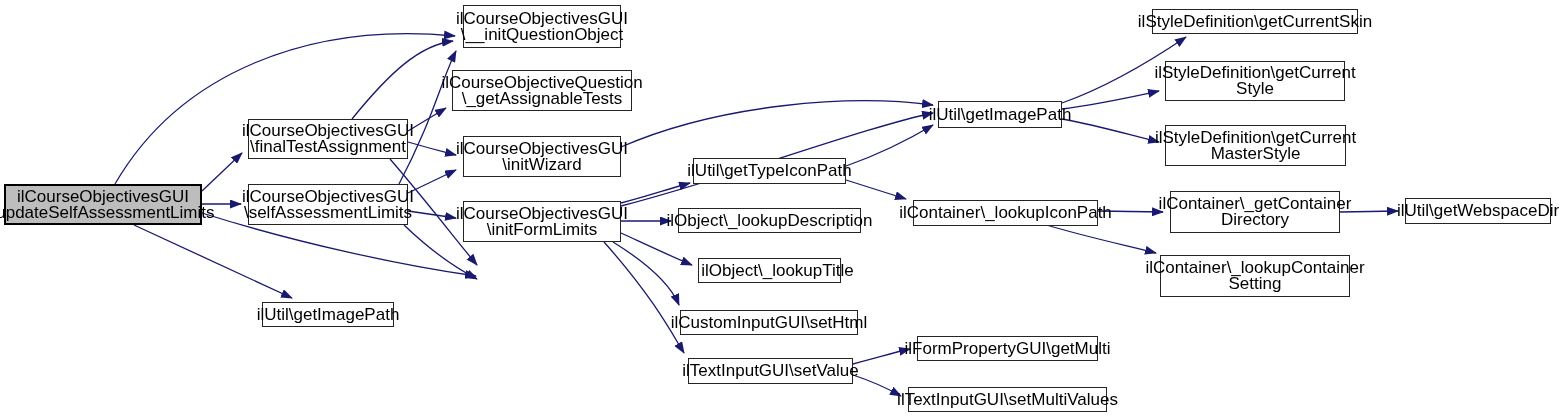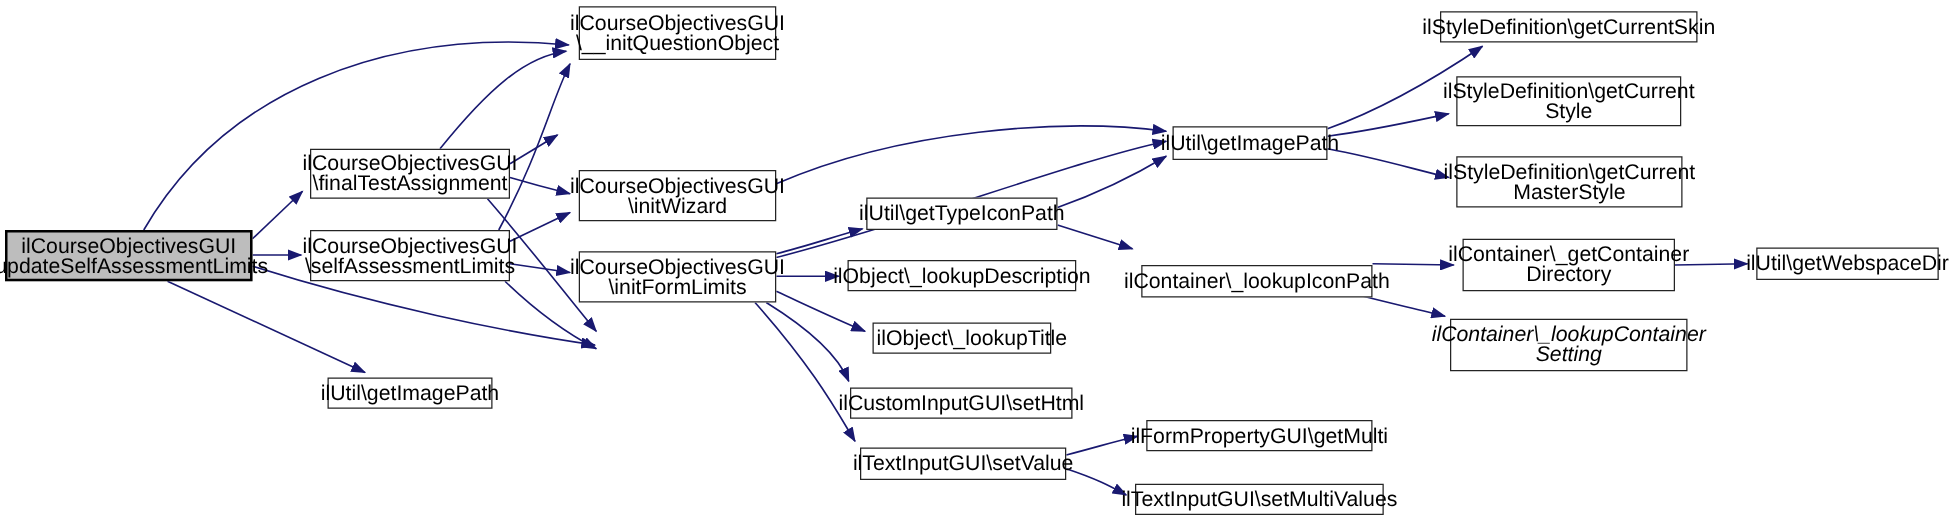--- a/index.html
+++ b/index.html
@@ -77,37 +77,39 @@
 
   <div class="node hl" style="left:4px;top:184px;width:198px;height:41px;">ilCourseObjectivesGUI
 \updateSelfAssessmentLimits</div>
   <div class="node" style="left:248px;top:119px;width:160px;height:40px;">ilCourseObjectivesGUI
 \finalTestAssignment</div>
   <div class="node" style="left:248px;top:184px;width:160px;height:41px;">ilCourseObjectivesGUI
 \selfAssessmentLimits</div>
   <div class="node" style="left:262px;top:302px;width:132px;height:25px;">ilUtil\getImagePath</div>
   <div class="node" style="left:463px;top:5px;width:158px;height:43px;">ilCourseObjectivesGUI
 \__initQuestionObject</div>
+  <div class="node" style="left:452px;top:70px;width:180px;height:41px;">ilCourseObjectiveQuestion
+\_getAssignableTests</div>
   <div class="node" style="left:463px;top:136px;width:158px;height:41px;">ilCourseObjectivesGUI
 \initWizard</div>
   <div class="node" style="left:463px;top:201px;width:158px;height:41px;">ilCourseObjectivesGUI
 \initFormLimits</div>
   <div class="node" style="left:693px;top:158px;width:153px;height:26px;">ilUtil\getTypeIconPath</div>
   <div class="node" style="left:678px;top:208px;width:183px;height:25px;">ilObject\_lookupDescription</div>
   <div class="node" style="left:698px;top:258px;width:143px;height:25px;padding-left:16px;">ilObject\_lookupTitle</div>
   <div class="node" style="left:680px;top:310px;width:178px;height:25px;">ilCustomInputGUI\setHtml</div>
   <div class="node" style="left:688px;top:358px;width:165px;height:26px;">ilTextInputGUI\setValue</div>
   <div class="node" style="left:938px;top:101px;width:124px;height:27px;">ilUtil\getImagePath</div>
-  <div class="node" style="left:913px;top:212px;width:185px;height:26px;">ilContainer\_lookupIconPath</div>
+  <div class="node" style="left:913px;top:200px;width:185px;height:26px;">ilContainer\_lookupIconPath</div>
   <div class="node" style="left:917px;top:336px;width:181px;height:25px;">ilFormPropertyGUI\getMulti</div>
   <div class="node" style="left:908px;top:387px;width:199px;height:25px;">ilTextInputGUI\setMultiValues</div>
   <div class="node" style="left:1152px;top:9px;width:206px;height:25px;">ilStyleDefinition\getCurrentSkin</div>
   <div class="node" style="left:1165px;top:61px;width:180px;height:40px;">ilStyleDefinition\getCurrent
 Style</div>
   <div class="node" style="left:1165px;top:125px;width:181px;height:41px;">ilStyleDefinition\getCurrent
 MasterStyle</div>
   <div class="node" style="left:1170px;top:191px;width:170px;height:42px;">ilContainer\_getContainer
 Directory</div>
-  <div class="node" style="left:1160px;top:255px;width:190px;height:42px;font-style:italic;">ilContainer\_lookupContainer
+  <div class="node" style="left:1160px;top:255px;width:190px;height:42px;">ilContainer\_lookupContainer
 Setting</div>
   <div class="node" style="left:1405px;top:198px;width:146px;height:26px;">ilUtil\getWebspaceDir</div>
 
 </div>
 
 </body></html>

